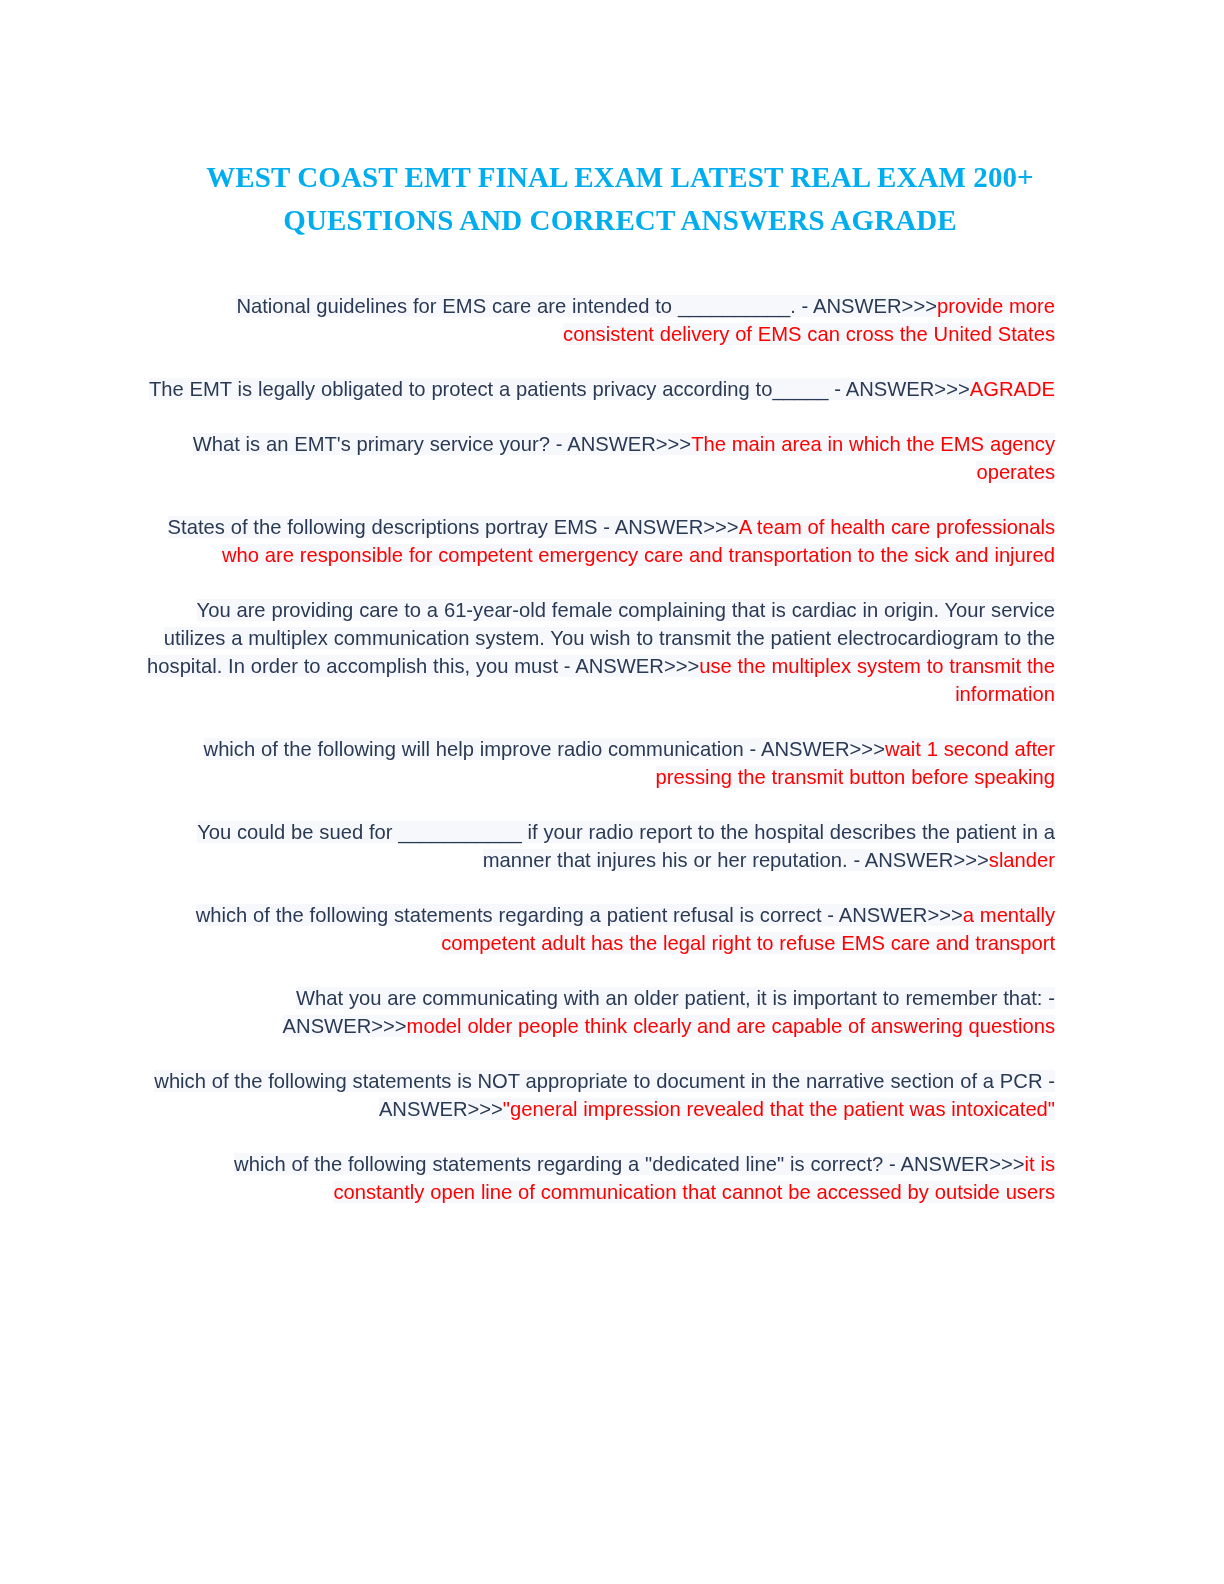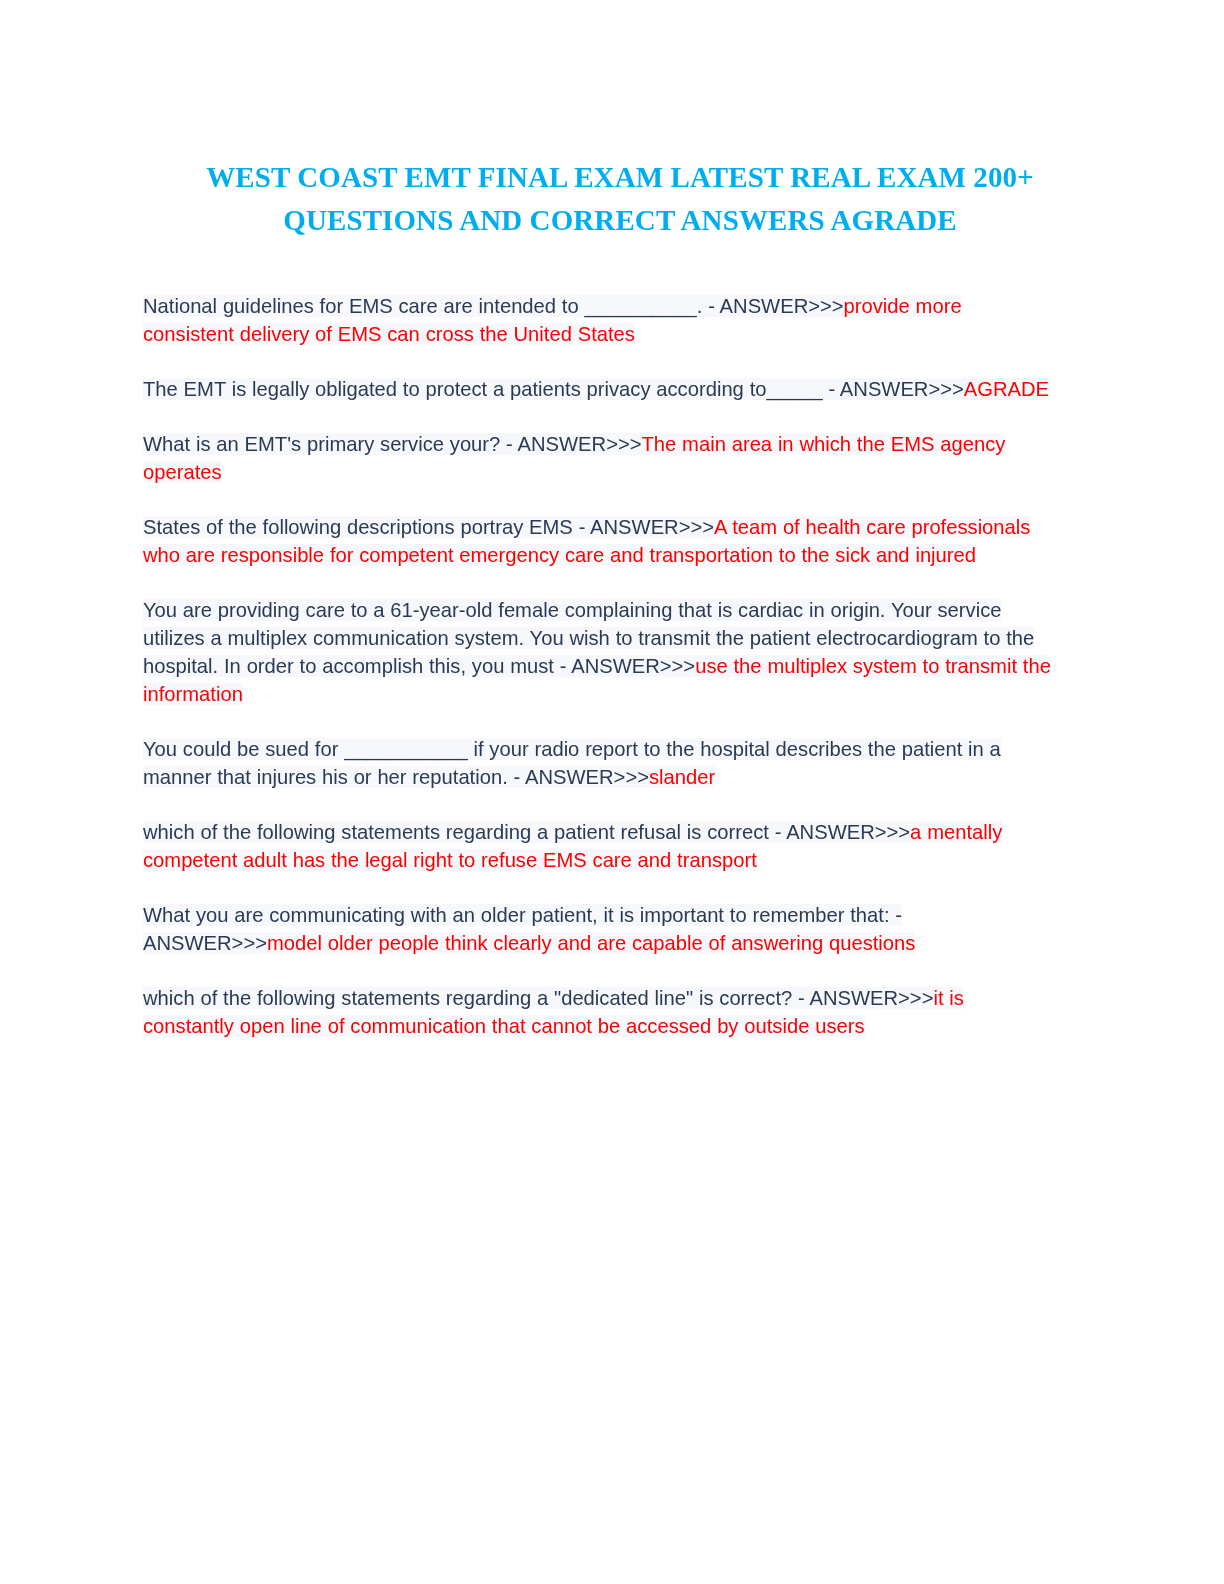--- a/index.html
+++ b/index.html
@@ -36,21 +36,21 @@
     left: 143px;
     top: 292px;
     width: 912px;
   }
   .qa {
     font-family: "Liberation Sans", "DejaVu Sans", sans-serif;
     font-size: 20.2px;
     line-height: 28px;
     color: #2B3A54;
     margin: 0 0 27px 0;
-    text-align: left;
+    text-align: right;
     word-spacing: 0.2px;
   }
   .qa:last-child {
     margin-bottom: 0;
   }
   .qa .seg {
     background-color: #F6F8FC;
     box-decoration-break: clone;
     -webkit-box-decoration-break: clone;
   }
@@ -73,19 +73,21 @@
 <div class="page">
 
   <h1 class="doc-title">WEST COAST EMT FINAL EXAM LATEST REAL EXAM 200+ QUESTIONS AND CORRECT ANSWERS AGRADE</h1>
 
   <div class="body-block">
       <p class="qa"><span class="seg"><span class="q">National guidelines for EMS care are intended to __________. - </span><span class="q">ANSWER</span><span class="sep-dark">&gt;&gt;&gt;</span><span class="a">provide more consistent delivery of EMS can cross the United States</span></span></p>
       <p class="qa"><span class="seg"><span class="q">The EMT is legally obligated to protect a patients privacy according to_____ - </span><span class="q">ANSWER</span><span class="sep-dark">&gt;&gt;&gt;</span><span class="a">AGRADE</span></span></p>
       <p class="qa"><span class="seg"><span class="q">What is an EMT's primary service your? - </span><span class="q">ANSWER</span><span class="sep-dark">&gt;&gt;&gt;</span><span class="a">The main area in which the EMS agency operates</span></span></p>
       <p class="qa"><span class="seg"><span class="q">States of the following descriptions portray EMS - </span><span class="q">ANSWER</span><span class="sep-dark">&gt;&gt;&gt;</span><span class="a">A team of health care professionals who are responsible for competent emergency care and transportation to the sick and injured</span></span></p>
       <p class="qa"><span class="seg"><span class="q">You are providing care to a 61-year-old female complaining that is cardiac in origin. Your service utilizes a multiplex communication system. You wish to transmit the patient electrocardiogram to the hospital. In order to accomplish this, you must - </span><span class="q">ANSWER</span><span class="sep-dark">&gt;&gt;&gt;</span><span class="a">use the multiplex system to transmit the information</span></span></p>
+      <p class="qa"><span class="seg"><span class="q">which of the following will help improve radio communication - </span><span class="q">ANSWER</span><span class="sep-dark">&gt;&gt;&gt;</span><span class="a">wait 1 second after pressing the transmit button before speaking</span></span></p>
       <p class="qa"><span class="seg"><span class="q">You could be sued for ___________ if your radio report to the hospital describes the patient in a manner that injures his or her reputation. - </span><span class="q">ANSWER</span><span class="sep-dark">&gt;&gt;&gt;</span><span class="a">slander</span></span></p>
       <p class="qa"><span class="seg"><span class="q">which of the following statements regarding a patient refusal is correct - </span><span class="q">ANSWER</span><span class="sep-dark">&gt;&gt;&gt;</span><span class="a">a mentally competent adult has the legal right to refuse EMS care and transport</span></span></p>
       <p class="qa"><span class="seg"><span class="q">What you are communicating with an older patient, it is important to remember that: - </span><span class="q">ANSWER</span><span class="sep-dark">&gt;&gt;&gt;</span><span class="a">model older people think clearly and are capable of answering questions</span></span></p>
+      <p class="qa"><span class="seg"><span class="q">which of the following statements is NOT appropriate to document in the narrative section of a PCR - </span><span class="q">ANSWER</span><span class="sep-dark">&gt;&gt;&gt;</span><span class="a">"general impression revealed that the patient was intoxicated"</span></span></p>
       <p class="qa"><span class="seg"><span class="q">which of the following statements regarding a "dedicated line" is correct? - </span><span class="q">ANSWER</span><span class="sep-dark">&gt;&gt;&gt;</span><span class="a">it is constantly open line of communication that cannot be accessed by outside users</span></span></p>
     </div>
 
 </div>
 
 </body></html>

